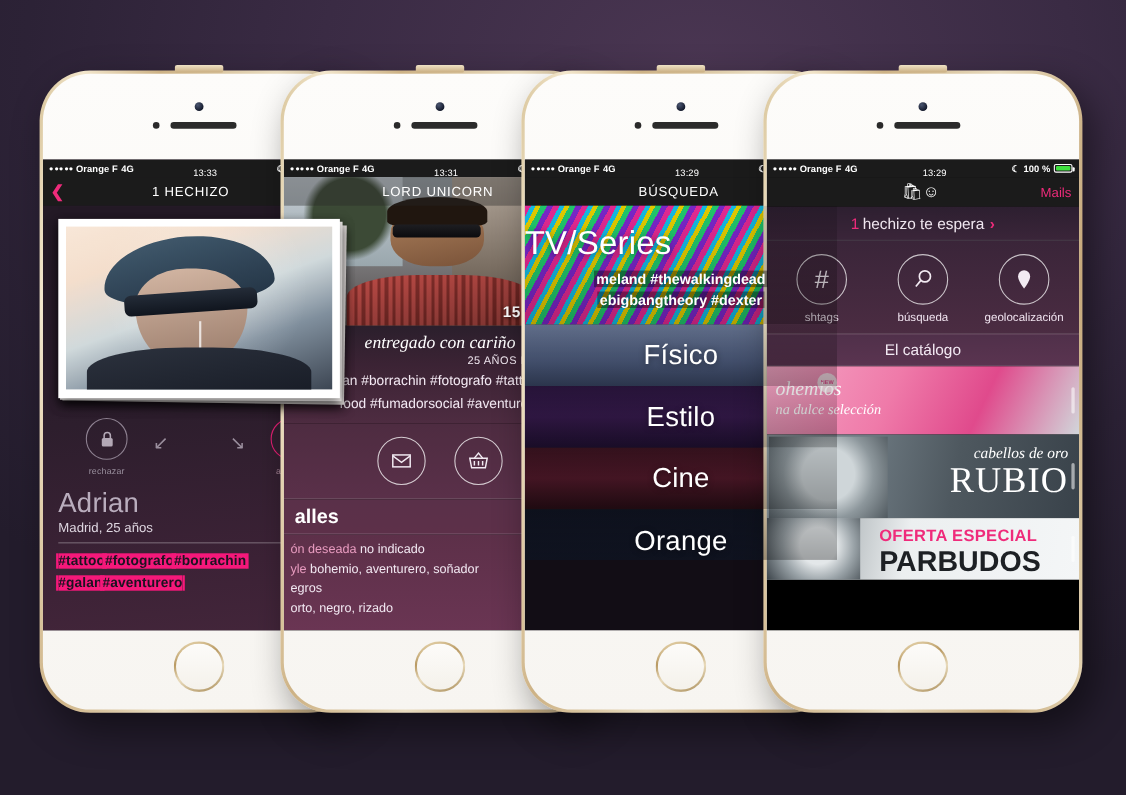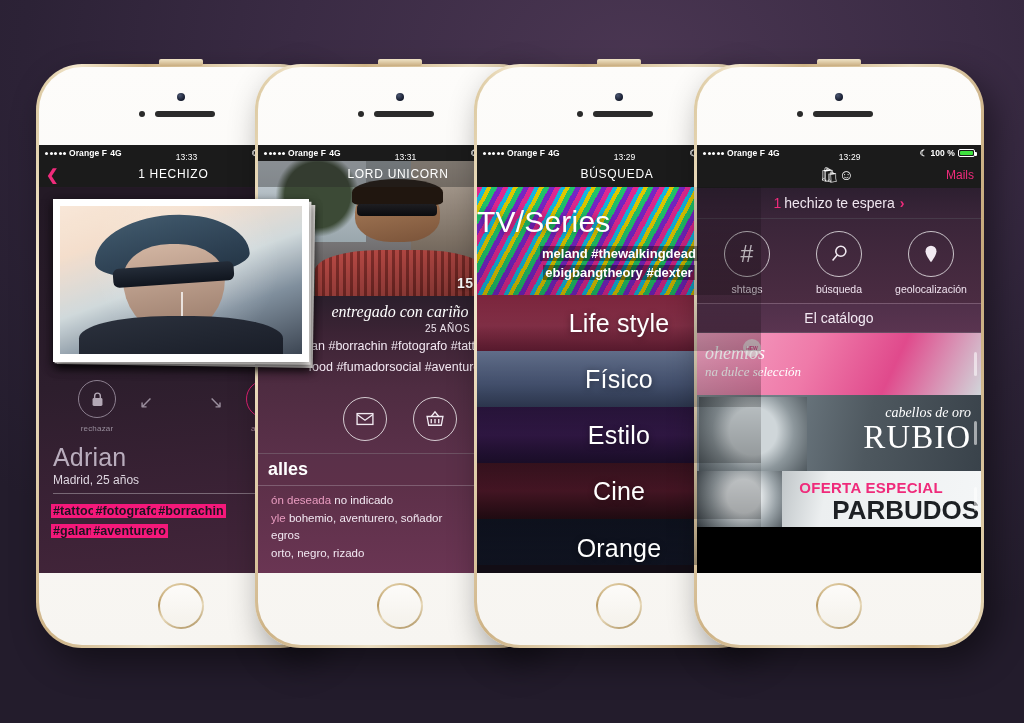--- a/index.html
+++ b/index.html
@@ -236,21 +236,21 @@
   .p2-circle {
     width:44px;height:44px;border-radius:50%;border:1.5px solid rgba(255,255,255,.75);
     display:flex;align-items:center;justify-content:center;
   }
   .p2-circle svg{ width:20px;height:20px; fill:none; stroke:#f2eaf2; stroke-width:1.6; }
   .p2-section-title {
     background: linear-gradient(180deg,#5a3049,#5d3049);
     color:#fff; font-size:18px; font-weight:700; padding: 5px 10px;
     border-bottom: 1px solid rgba(255,255,255,.22);
   }
-  .p2-details { background: linear-gradient(180deg,#5d3049,#6a3553); padding: 6px 10px 10px 13px; }
+  .p2-details { background: linear-gradient(180deg,#5d3049,#6a3553); padding: 6px 10px 10px 6px; }
   .p2-det-row { font-size:11.5px; color:#f2e8f2; line-height:1.55; white-space:nowrap; }
   .p2-det-row b { color:#e99cc0; font-weight:400; }
 
   
   #p3 { left: 474px; top: 64px; width: 290px; height: 584px; }
   #p3 .screen { top: 78px; height: 428px; background:#120d15; }
   .cat {
     position: relative; display:flex; align-items:center; justify-content:center;
     overflow:hidden;
   }
@@ -335,21 +335,21 @@
   .promo-2 .ptitle { position:absolute; right:10px; top:10px; color:#fff;
     font-family:"Liberation Serif", serif; font-style:italic; font-size:14px; }
   .promo-2 .pbig { position:absolute; right:10px; top:26px; color:#fff;
     font-family:"Liberation Serif", serif; font-size:33px; letter-spacing:1px; line-height:1;}
   .promo-3 { height: 56px; background: linear-gradient(100deg,#7c858b 0%, #b9bfc2 26%, #eceff0 45%, #f4f6f7 100%); padding-left: 33px; }
   .promo-3 .face3 { position:absolute; left:0; top:0; width:30%; height:100%;
     background: radial-gradient(circle at 55% 45%, #e3e7e9 0 30%, #9aa3a8 58%, #3b4349 100%); }
   .promo-3 .ptitle { position:absolute; left:36%; top:8px; color:#ef2b7b;
     font-size:15px; font-weight:800; letter-spacing:.3px; }
   .promo-3 .pbig { position:absolute; left:36%; top:26px; color:#1d2024;
-    font-size:26px; font-weight:800; letter-spacing:0; line-height:1;margin-left:33px; }
+    font-size:26px; font-weight:800; letter-spacing:0; line-height:1; }
 </style>
 </head>
 <body>
 
 <div class="phone" id="p1">
   <div class="top-nub"></div>
   <div class="phone-inner">
     <div class="cam" style="top:26px"></div>
     <div class="sensor" style="top:44px; left:100px"></div>
     <div class="speaker" style="top:44px; left:116px; width:60px"></div>
@@ -561,23 +561,20 @@
         <span class="mails">Mails</span>
       </div>
 
       <div class="cat cat-tv">
         <div class="cat-label">TV/Series</div>
         <div class="tv-tags">
           <span>meland #thewalkingdead</span><br>
           <span>ebigbangtheory #dexter</span>
         </div>
       </div>
-      <div class="cat cat-life">
-        <div class="cat-label">Life style</div>
-      </div>
       <div class="cat cat-fis">
         <div class="cat-label">Físico</div>
       </div>
       <div class="cat cat-est">
         <div class="cat-label">Estilo</div>
       </div>
       <div class="cat cat-cine">
         <div class="cat-label">Cine</div>
       </div>
       <div class="cat cat-hob">

